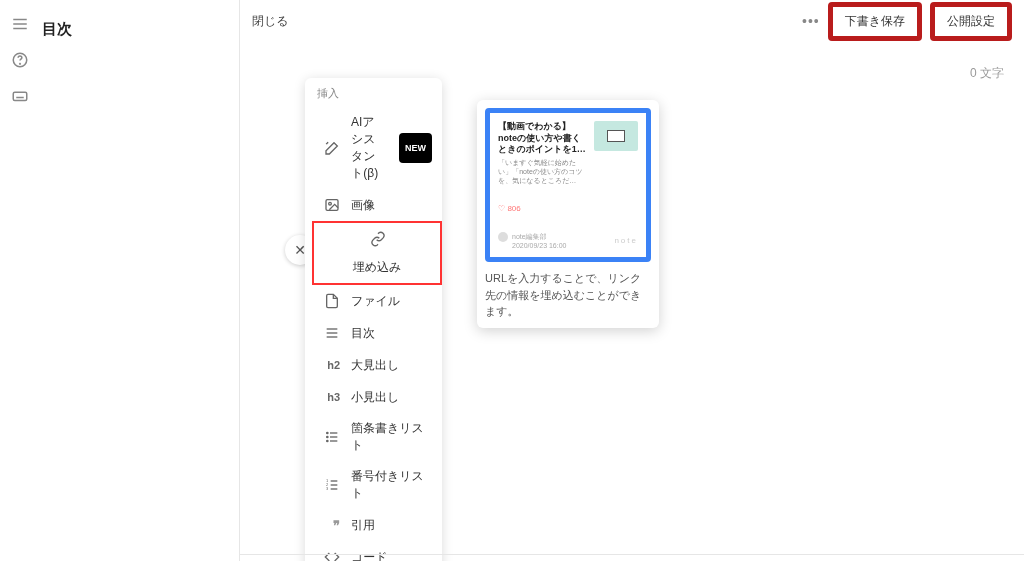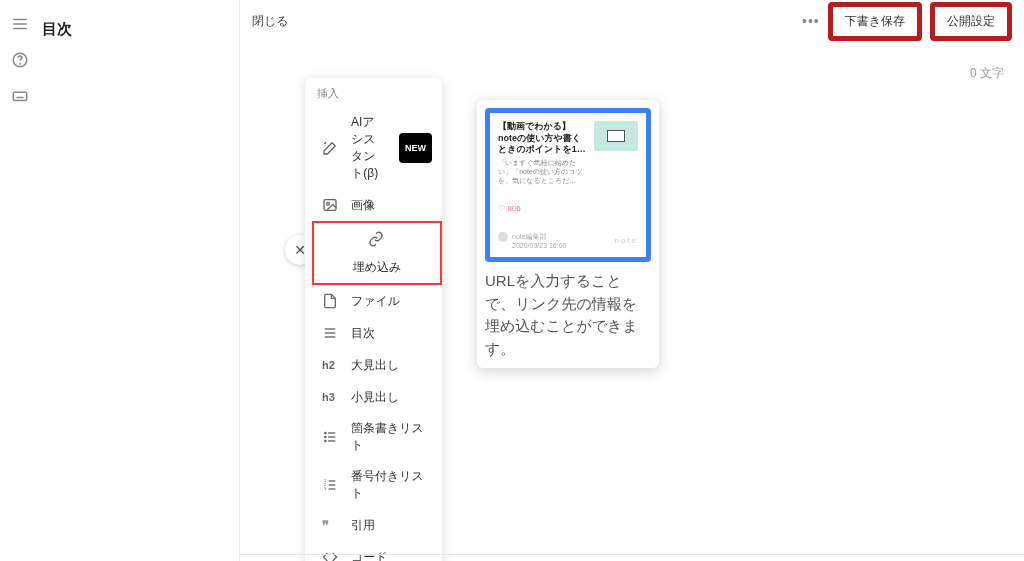--- a/index.html
+++ b/index.html
@@ -13,36 +13,36 @@
     .close-text { font-size: 12px; color: #444; }
     .topbar-right { margin-left: auto; display: flex; align-items: center; gap: 8px; }
     .dots { color: #888; font-size: 14px; letter-spacing: 1px; }
     .btn { border: 5px solid #b91c1c; background: #fff; border-radius: 4px; padding: 6px 12px; font-size: 12px; color: #333; }
     .char-count { position: absolute; right: 20px; top: 65px; font-size: 12px; color: #999; }
     .fab-close { position: absolute; width: 30px; height: 30px; border-radius: 50%; box-shadow: 0 1px 4px rgba(0,0,0,.2); background: #fff; display: flex; align-items: center; justify-content: center; font-size: 14px; color: #555; top: 235px; left: 285px; }
     .insert-menu { position: absolute; top: 78px; left: 305px; width: 137px; background: #fff; border-radius: 6px; box-shadow: 0 2px 12px rgba(0,0,0,.15); overflow: hidden; }
     .insert-header { font-size: 11px; color: #888; padding: 8px 12px 6px; }
     .menu-item { display: flex; align-items: center; gap: 11px; padding: 7px 10px; font-size: 12px; color: #333; margin-left: 7px; }
     .menu-item.highlight { border: 2px solid #f33; flex-direction: column; }
-    .menu-icon { width: 18px; height: 18px; display: flex; align-items: center; justify-content: flex-start; color: #666; flex-shrink: 0; }
+    .menu-icon { width: 18px; height: 18px; display: flex; align-items: center; justify-content: flex-end; color: #666; flex-shrink: 0; }
     .badge-new { background: #000; color: #fff; border-radius: 4px; padding: 10px 6px; font-size: 9px; font-weight: 700; margin-left: 2px; }
     .tooltip { position: absolute; top: 100px; left: 477px; width: 182px; background: #fff; border-radius: 6px; box-shadow: 0 3px 14px rgba(0,0,0,.18); padding: 8px; font-size: 11px; }
     .preview-card { border: 5px solid #3b82f6; border-radius: 4px; padding: 8px; display: flex; gap: 15px; margin-bottom: 8px; flex-direction: column; }
     .preview-top { display: flex; gap: 6px; }
     .preview-left { flex: 1; }
     .preview-title { font-size: 9px; font-weight: 700; color: #222; line-height: 1.3; }
     .preview-desc { font-size: 7px; color: #888; margin-top: 2px; line-height: 1.3; }
     .preview-thumb { width: 44px; height: 30px; background: #c5e8e0; border-radius: 2px; display:flex; align-items:center; justify-content:center; }
     .preview-thumb-inner{ width: 18px; height: 12px; background:#fff; border:1px solid #555;}
     .preview-likes { font-size: 8px; color: #f77; margin-top: 4px;}
     .preview-meta { display: flex; align-items: center; justify-content: space-between; font-size: 7px; color: #aaa; margin-top:4px; }
     .preview-meta-left{ display:flex; gap:4px; align-items:flex-start;}
     .meta-avatar{ width:10px; height:10px; border-radius:50%; background:#ddd;}
     .note-logo{ font-size:8px; letter-spacing:2px; color:#ccc;}
-    .tooltip-text { font-size: 15px; color: #555; line-height: 1.5; }
+    .tooltip-text { font-size: 11px; color: #555; line-height: 1.5; }
     .divider-line{ position:absolute; left:240px; right:0; bottom:6px; height:1px; background:#e6e6e6;}
   </style>
 </head>
 <body>
 
 <div class="left-sidebar">
   <div class="side-icons">
     <div class="icon-btn">
         <svg width="18" height="18" viewBox="0 0 24 24" fill="none" stroke="currentColor" stroke-width="2">
           <line x1="3" y1="6" x2="21" y2="6"></line>

